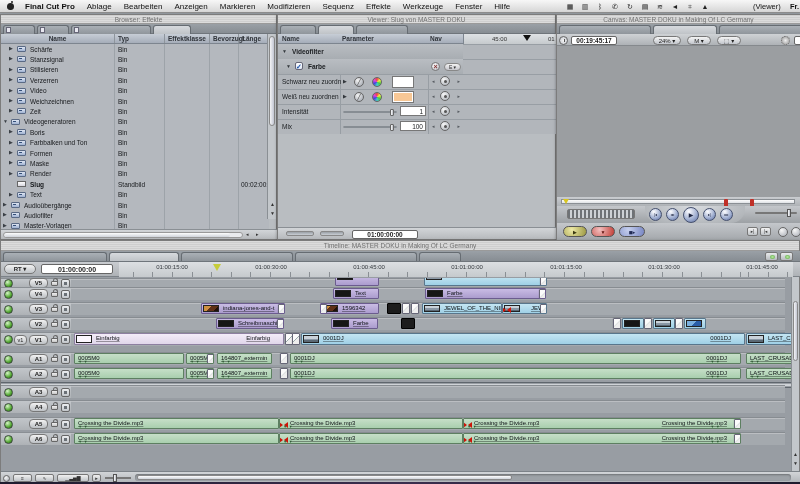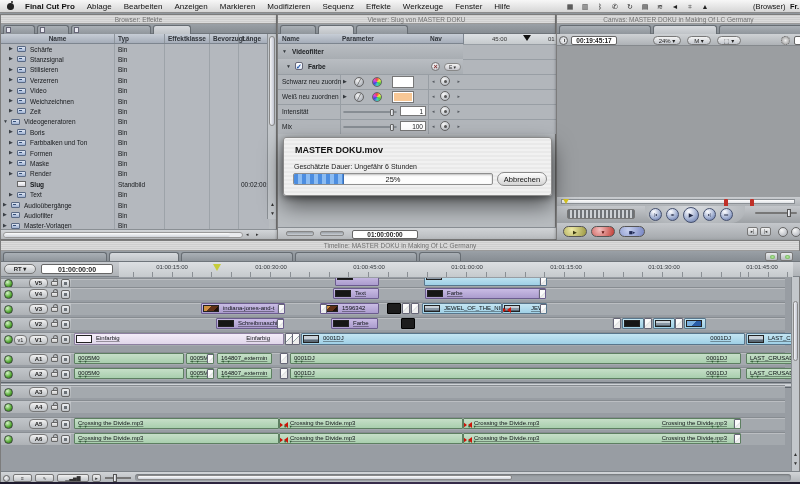--- a/index.html
+++ b/index.html
@@ -194,21 +194,21 @@
 </style>
 </head>
 <body>
 
 <div id="screen" data-interactable="false">
 
   <div id="menubar" data-interactable="false">
     <span class="apple" data-interactable="true"></span>
     <span id="menu-items" data-interactable="false"><span class="mitem appname" data-interactable="true">Final Cut Pro</span><span class="mitem" data-interactable="true">Ablage</span><span class="mitem" data-interactable="true">Bearbeiten</span><span class="mitem" data-interactable="true">Anzeigen</span><span class="mitem" data-interactable="true">Markieren</span><span class="mitem" data-interactable="true">Modifizieren</span><span class="mitem" data-interactable="true">Sequenz</span><span class="mitem" data-interactable="true">Effekte</span><span class="mitem" data-interactable="true">Werkzeuge</span><span class="mitem" data-interactable="true">Fenster</span><span class="mitem" data-interactable="true">Hilfe</span></span>
     <span id="status-icons" data-interactable="false"><span class="sicon" data-interactable="true">▦</span><span class="sicon" data-interactable="true">▥</span><span class="sicon" data-interactable="true">ᛒ</span><span class="sicon" data-interactable="true">✆</span><span class="sicon" data-interactable="true">↻</span><span class="sicon" data-interactable="true">▤</span><span class="sicon" data-interactable="true">≋</span><span class="sicon" data-interactable="true">◄</span><span class="sicon" data-interactable="true">⌗</span><span class="sicon" data-interactable="true">▲</span></span>
-    <span class="mstatus" data-interactable="false">(Browser)</span>
+    <span class="mstatus" data-interactable="false">(Viewer)</span>
     <span class="mclock" data-interactable="false">Fr. 22:3</span>
   </div>
 
   <div class="win" id="browser" data-interactable="false">
     <div class="titlebar" data-interactable="true">
       <span class="wbtns" data-interactable="true"><b></b><b></b><b></b></span>
       <span class="wtitle" data-interactable="false">Browser: Effekte</span>
     </div>
     <div class="tabrow" id="browser-tabs" data-interactable="false">
         <div class="tab" data-interactable="true" style="left: 2px; width: 32px;"><span class="ticon" data-interactable="false"></span></div>
@@ -803,24 +803,15 @@
       <span class="tlbtn" style="left:91px;width:9px;" data-interactable="true">▸</span>
       <span class="zslider" data-interactable="true">
           <i data-interactable="true"></i>
         </span>
       <div class="tlhtrack" data-interactable="true">
         <div class="tlhthumb" data-interactable="true"></div>
       </div>
     </div>
   </div>
 
-  <div id="dialog" data-interactable="false">
-    <div class="dtitle" data-interactable="false">MASTER DOKU.mov</div>
-    <div class="dsub" data-interactable="false">Geschätzte Dauer: Ungefähr 6 Stunden</div>
-    <div class="pbar" data-interactable="false">
-      <div class="pfill" data-interactable="false" style="width: 25%;"></div>
-      <span class="plabel" data-interactable="false">25%</span>
-    </div>
-    <button class="cancel" data-interactable="true">Abbrechen</button>
-  </div>
 
   <div id="desktop-strip" data-interactable="false"></div>
 </div>
 
 </body></html>

